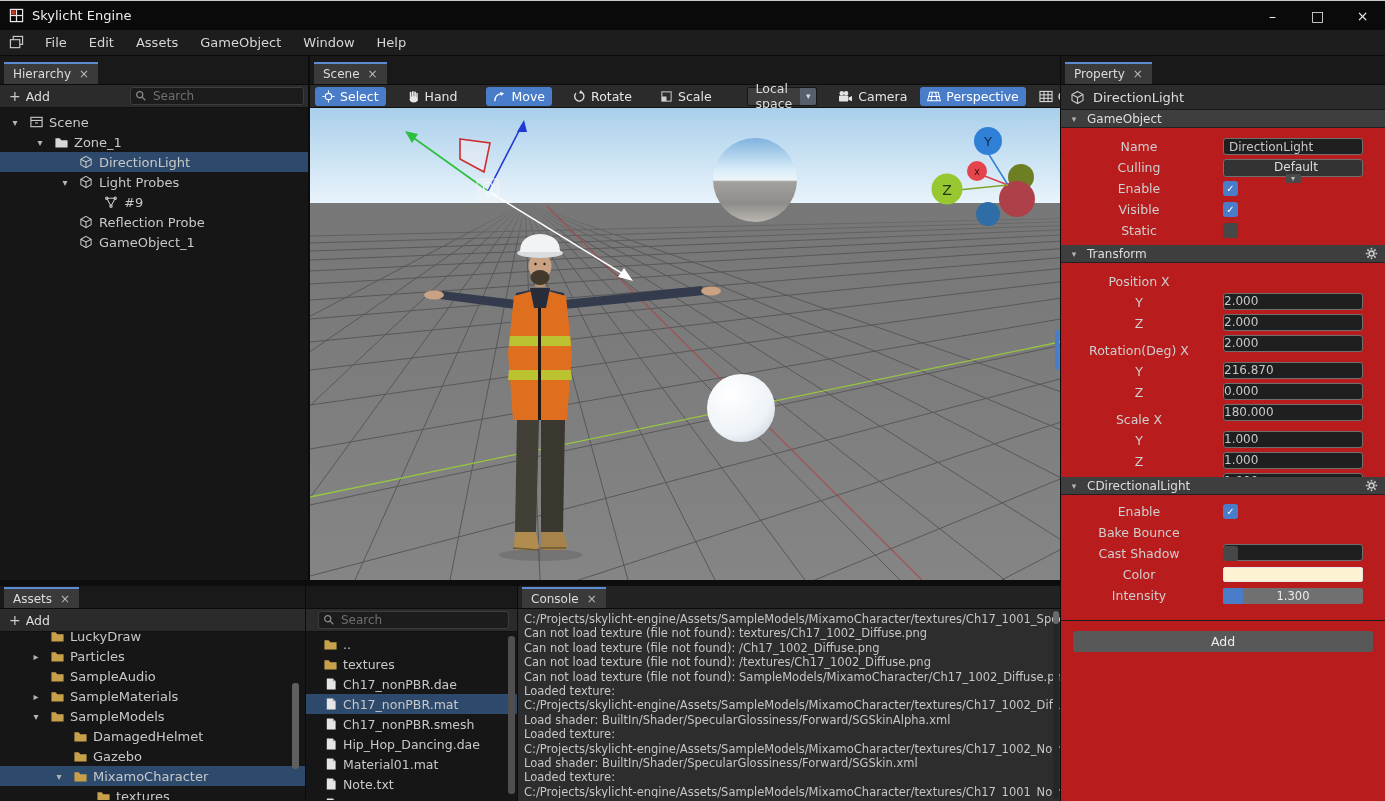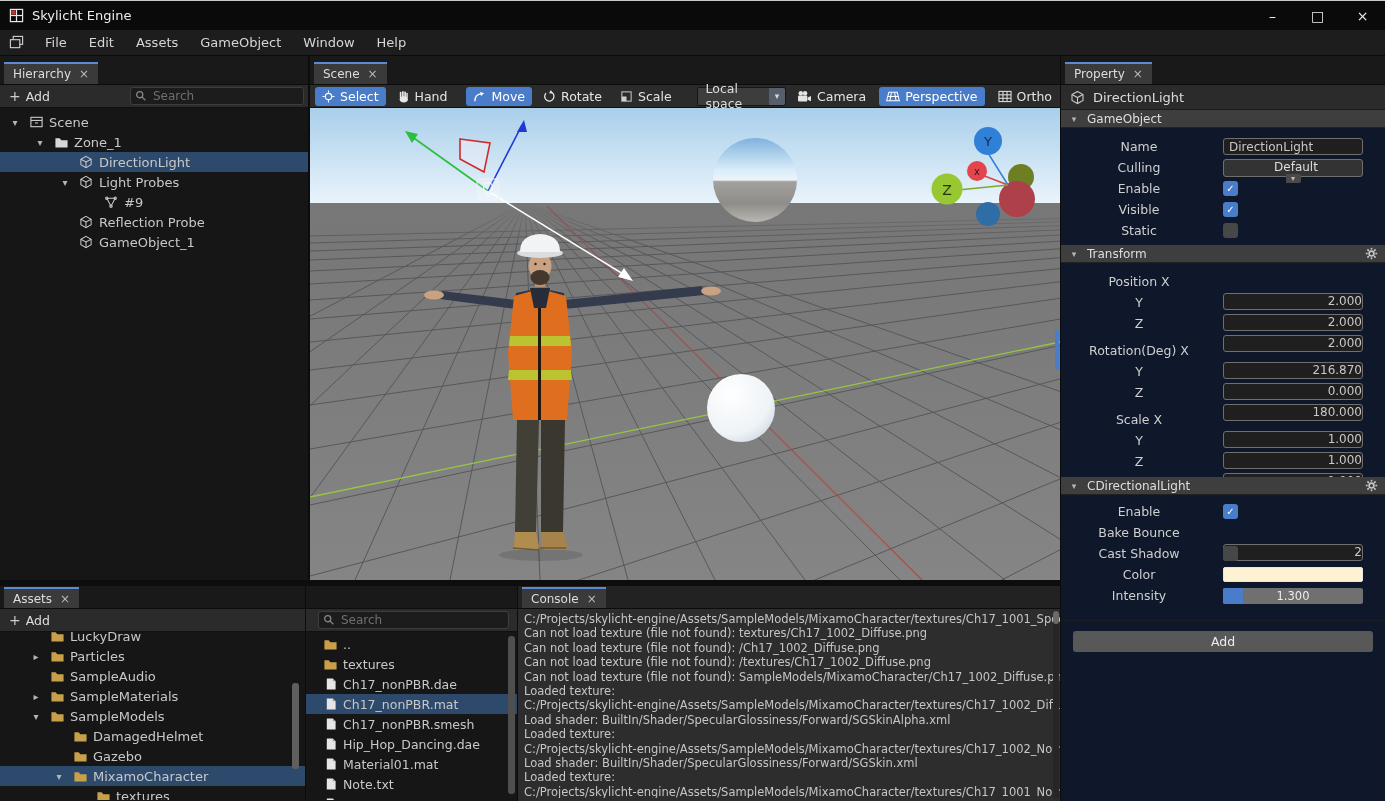--- a/index.html
+++ b/index.html
@@ -44,21 +44,21 @@
 
   
   .phead{height:25px;background:#2b2b2b;display:flex;align-items:center;gap:8px;padding-left:9px;color:#dcdcdc;font-size:13px;border-bottom:1px solid #1a1a1a;box-sizing:border-box;}
   .psec{height:18px;background:#3e3e3e;display:flex;align-items:center;color:#dedede;font-size:12px;position:relative;border-bottom:1px solid #222;box-sizing:border-box;}
   .psec .exp{width:26px;font-size:9px;}
   .psec .gear{position:absolute;right:7px;top:2px;}
   .prow{display:flex;align-items:center;height:21px;}
   .plabel{width:162px;text-align:center;padding-right:6px;color:#cfcfcf;font-size:12.5px;flex:none;box-sizing:border-box;}
   .pctrl{width:140px;flex:none;display:flex;align-items:center;}
   .inp{background:#1f1f1f;border:1px solid #6f6f6f;border-radius:3px;height:17px;color:#c8c8c8;font-size:12px;box-sizing:border-box;width:140px;font-family:inherit;}
-  .inp.center{text-align:right;line-height:15px;margin-top:40px;}
+  .inp.center{text-align:left;line-height:15px;margin-top:40px;}
   .cb{width:15px;height:15px;border-radius:3px;background:#474747;display:flex;align-items:center;justify-content:center;}
   .cb.on{background:#4a7dc9;color:#fff;font-size:10px;}
   .ddl{width:140px;height:18px;background:#333;border:1px solid #6f6f6f;border-radius:3px;display:flex;align-items:center;box-sizing:border-box;color:#ddd;font-size:12px;flex-direction:column;}
   .ddl .dlabel{flex:1;padding-left:6px;}
   .ddl .dchev{width:15px;height:100%;background:#4a4a4a;display:flex;align-items:center;justify-content:center;font-size:8px;color:#bbb;border-radius:0 2px 2px 0;}
   .swatch{width:140px;height:15px;border:1px solid #e6e6e6;border-radius:2px;box-sizing:border-box;}
   .slider{position:relative;width:140px;height:16px;background:#707070;border-radius:2px;overflow:hidden;}
   .sfill{position:absolute;left:0;top:0;bottom:0;background:#4a7dc9;}
   .sval{position:absolute;inset:0;display:flex;align-items:center;justify-content:center;color:#ececec;font-size:11.5px;}
   .divline{height:1px;background:#1c1c1c;margin-top:14px;}
@@ -225,21 +225,21 @@
     </div>
 </div>
 
 <div class="panel" style="left:310px;top:56px;width:750px;height:524px;background:#1e1e1e;">
   <div class="tabstrip">
     <div class="tab">
       <span>Scene</span>
       <span class="tclose">×</span>
     </div>
   </div>
-  <div class="toolbar" style="gap:4px;padding-left:5px;">
+  <div class="toolbar" style="gap:14px;padding-left:5px;">
     <div class="tbtn active">
       <span>
           <svg width="13" height="13" viewBox="0 0 14 14">
             <g stroke="#fff" stroke-width="1.2" fill="none">
               <circle cx="7" cy="7" r="3.4"></circle>
               <line x1="7" y1="0.5" x2="7" y2="3"></line>
               <line x1="7" y1="11" x2="7" y2="13.5"></line>
               <line x1="0.5" y1="7" x2="3" y2="7"></line>
               <line x1="11" y1="7" x2="13.5" y2="7"></line>
             </g>
@@ -472,21 +472,21 @@
         <circle cx="667" cy="63" r="10" fill="#e4454d"></circle>
         <text x="667" y="67" text-anchor="middle" font-size="10" fill="#461014" font-family="DejaVu Sans, sans-serif">x</text>
         <circle cx="637" cy="81" r="15.5" fill="#97c832"></circle>
         <text x="637" y="87" text-anchor="middle" font-size="14" fill="#23380a" font-family="DejaVu Sans, sans-serif">Z</text>
       </g>
     </svg>
     <div style="position:absolute;right:1px;top:222px;width:4px;height:40px;background:#4a7dc9;border-radius:2px;"></div>
   </div>
 </div>
 
-<div class="panel" style="left:1060px;top:56px;width:325px;height:745px;background:#0f172a;border-left:1px solid #0c0c0c;">
+<div class="panel" style="left:1060px;top:56px;width:325px;height:745px;background:#b91c1c;border-left:1px solid #0c0c0c;">
   <div class="tabstrip">
     <div class="tab">
       <span>Property</span>
       <span class="tclose">×</span>
     </div>
   </div>
   <div class="phead">
     <span>
         <svg width="15" height="15" viewBox="0 0 15 15">
           <g fill="none" stroke="#c8c8c8" stroke-width="1.1">

